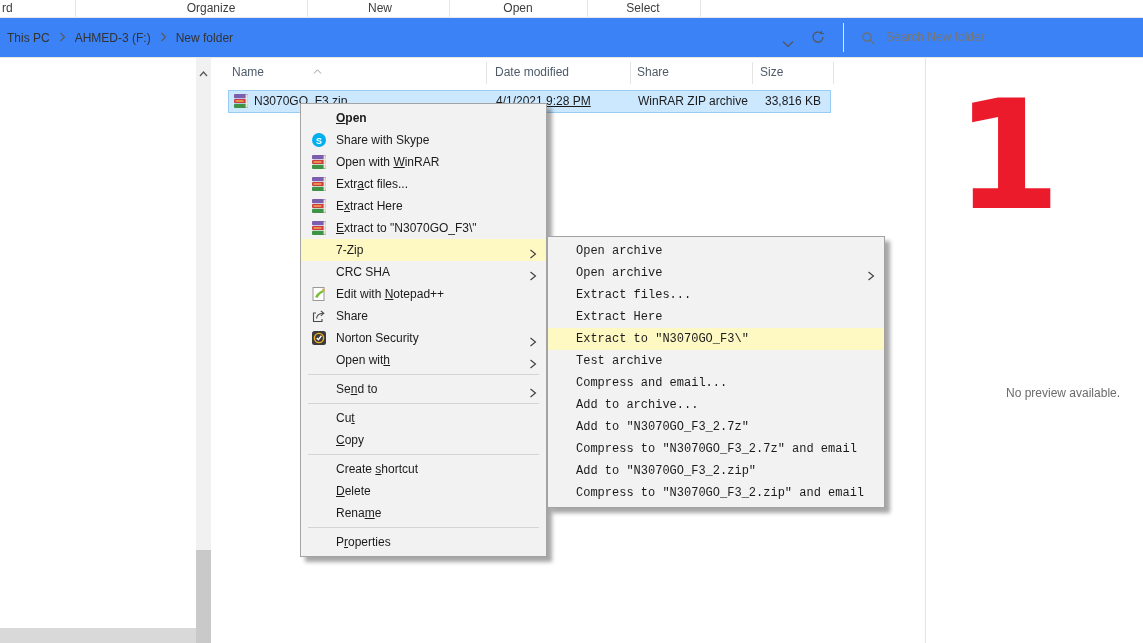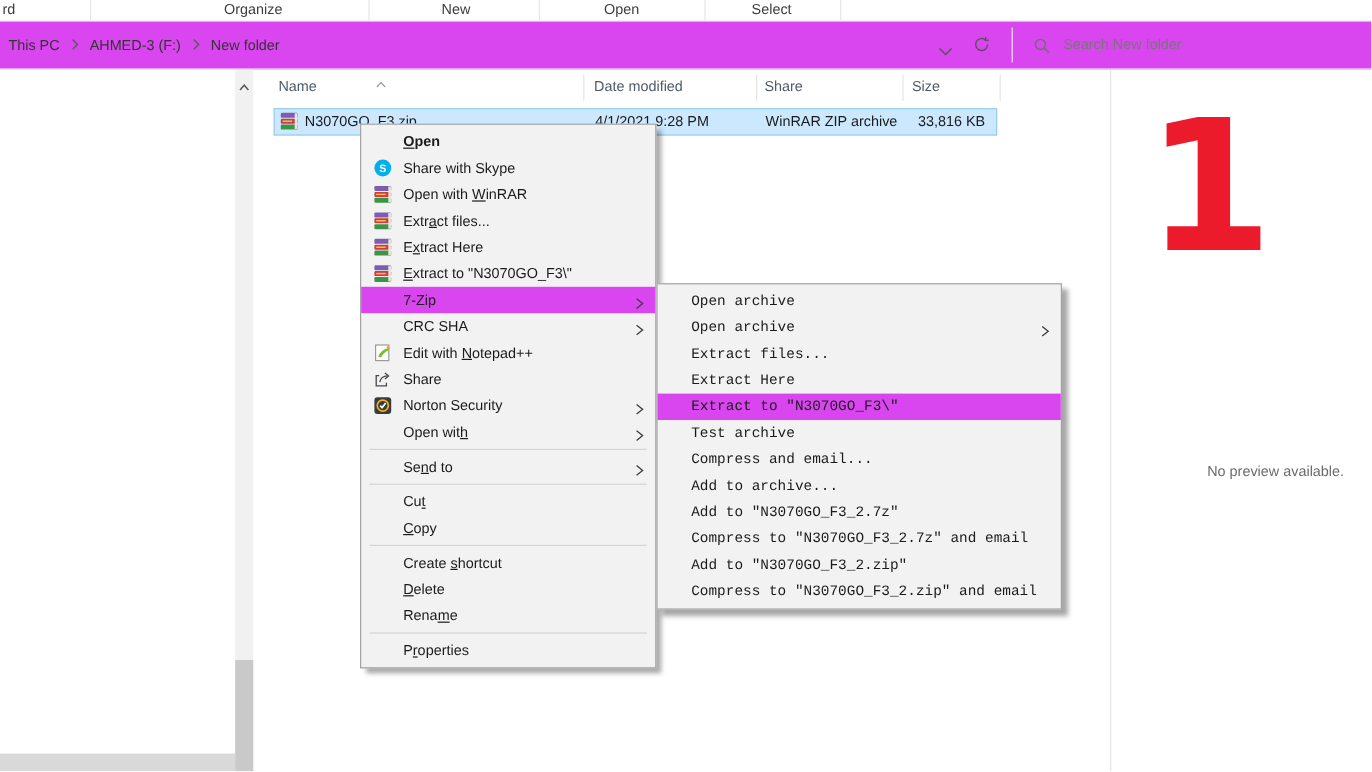--- a/index.html
+++ b/index.html
@@ -6,21 +6,21 @@
   .window{position:relative;width:1143px;height:643px;background:#fff;overflow:hidden;
           font-family:"Liberation Sans",sans-serif;color:#1b1b1b;}
 
   
   .ribbon{position:absolute;left:0;top:0;width:100%;height:17px;background:#fff;border-bottom:1px solid #e8e8e8;padding-left:44px;}
   .rlabel{position:absolute;top:1px;font-size:12px;color:#3d3d3d;white-space:nowrap;}
   .rlabel.c{transform:translateX(-50%);}
   .rsep{position:absolute;top:0;width:1px;height:17px;background:#e6e6e6;}
 
   
-  .addressbar{position:absolute;left:0;top:18px;width:100%;height:39px;border-bottom:1px solid #e8e8e8;background:#d946ef;}
+  .addressbar{position:absolute;left:0;top:18px;width:100%;height:39px;border-bottom:1px solid #e8e8e8;background:#3b82f6;}
   .breadcrumb{position:absolute;left:7px;top:0;height:100%;display:flex;align-items:center;gap:9px;font-size:12px;color:#333;}
   .crumb{cursor:default;}
   .addr-drop{position:absolute;left:782px;top:16px;}
   .addr-refresh{position:absolute;left:811px;top:12px;}
   .addr-sep{position:absolute;left:843px;top:5px;width:1px;height:29px;background:#e6e6e6;}
   .search-icon{position:absolute;left:861px;top:13px;pointer-events:none;}
   .search-input{position:absolute;left:844px;top:0;width:298px;height:38px;border:none;outline:none;
                 background:transparent;padding:0 0 0 42px;font-size:12px;font-family:"Liberation Sans",sans-serif;color:#222;}
   .search-input::placeholder{color:#767676;}
 
@@ -36,36 +36,36 @@
   .col-header{position:absolute;top:65px;font-size:12px;color:#4e5b69;white-space:nowrap;}
   .col-sep{position:absolute;top:62px;width:1px;height:22px;background:#e4e4e4;}
   .sort-icon{position:absolute;left:313px;top:60px;}
 
   
   .file-row{position:absolute;left:228px;top:90px;width:603px;height:23px;box-sizing:border-box;
             background:#cce8ff;border:1px solid #98ccf2;}
   .file-row span{position:absolute;top:3px;font-size:12px;white-space:nowrap;}
   .file-row .ficon{position:absolute;left:4px;top:2px;width:16px;height:16px;}
   .file-row .fname{left:25px;}
-  .file-row .fdate{left:267px;}
+  .file-row .fdate{left:267px;text-decoration:underline;}
   .file-row .ftype{left:409px;}
   .file-row .fsize{left:auto;right:9px;}
 
   
   .annotation{position:absolute;left:955px;top:80px;font-size:152px;line-height:1;font-weight:bold;
               color:#ec1b2c;font-family:"DejaVu Sans",sans-serif;}
   .preview-msg{position:absolute;left:1006px;top:386px;font-size:12px;color:#6b6b6b;}
 
   
   .menu{position:absolute;background:#f2f2f2;border:1px solid #a3a3a3;box-sizing:border-box;
         box-shadow:5px 5px 4px rgba(0,0,0,0.35);padding:3px 0;}
   #context-menu{left:300px;top:103px;width:247px;z-index:10;}
   #submenu{left:547px;top:236px;width:338px;z-index:20;font-family:Liberation Mono, monospace;}
   .menu-item{position:relative;height:22px;display:flex;align-items:center;}
-  .menu-item.hl{background:#d946ef;text-align:right;}
+  .menu-item.hl{background:#fef9c3;text-align:right;}
   .menu-item.bold .mi-label{font-weight:bold;}
   .mi-icon{position:absolute;left:10px;top:3px;width:16px;height:16px;}
   .mi-label{margin-left:35px;font-size:12px;color:#1b1b1b;white-space:pre;}
   .menu.no-icons .mi-label{margin-left:28px;}
   .mi-arrow{position:absolute;right:9px;top:6px;}
   .menu-sep{height:1px;background:#d4d4d4;margin:3px 7px;}
   u{text-decoration:underline;}
 </style>
 </head>
 <body>

